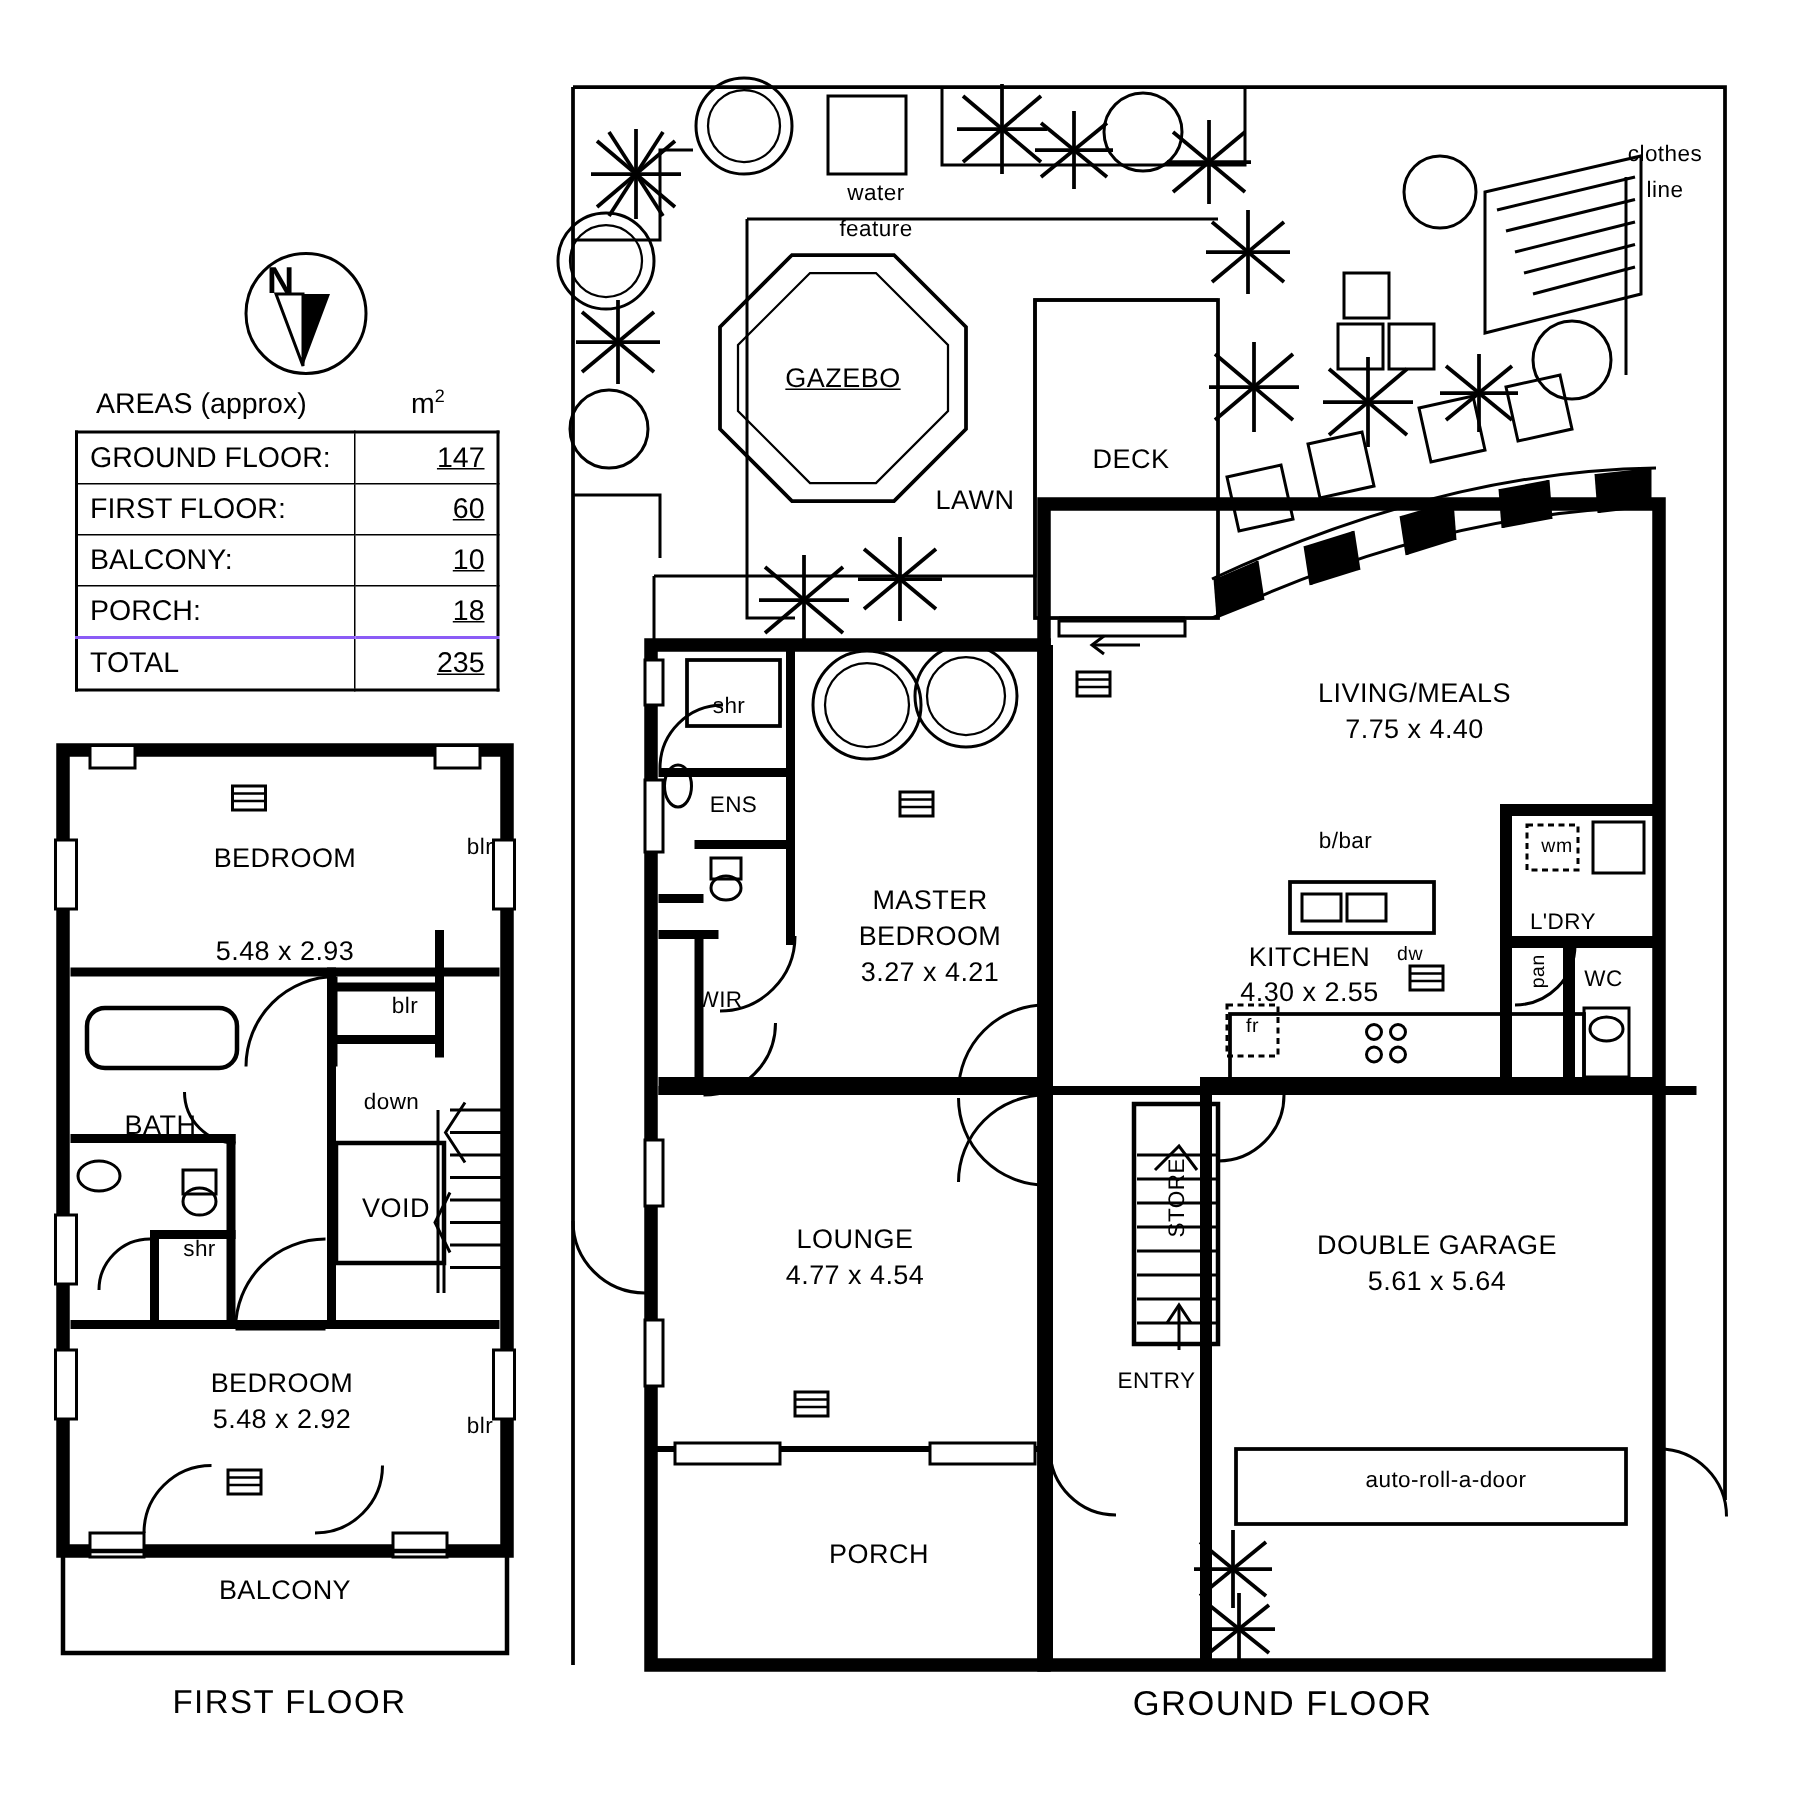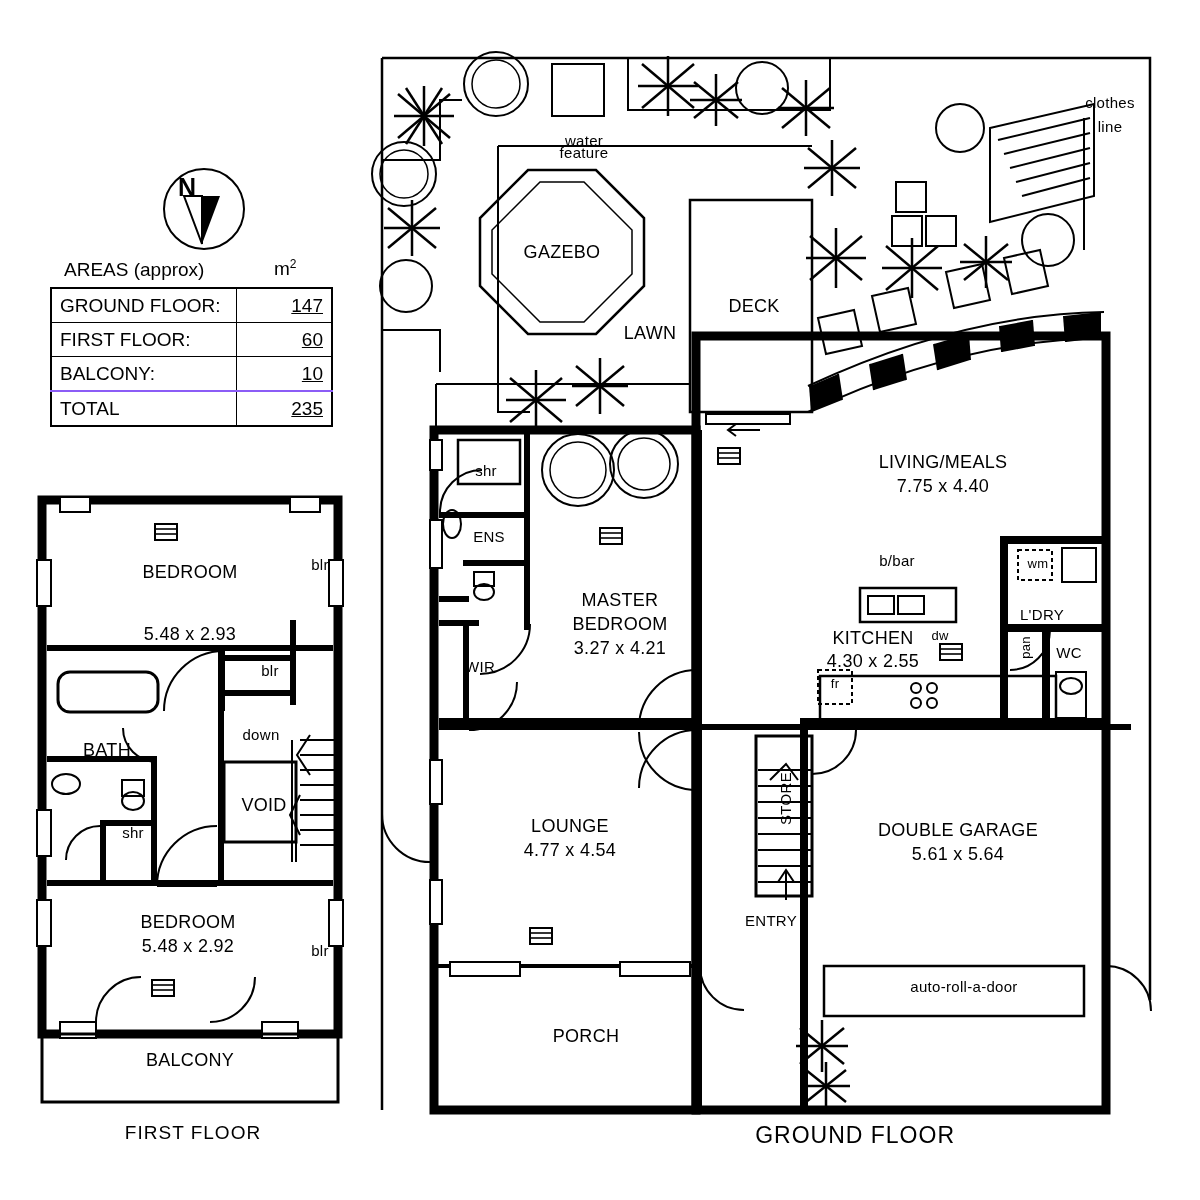--- a/index.html
+++ b/index.html
@@ -17,21 +17,21 @@
   #areas-head{position:relative;height:32px;}
   #areas-head .t1{position:absolute;left:14px;top:4px;font-size:19px;}
   #areas-head .t2{position:absolute;left:224px;top:2px;font-size:19px;}
   #areas-head .t2 sup{font-size:12px;}
   table.areas{border-collapse:collapse;width:283px;border:2px solid #000;}
   table.areas td{border:1px solid #000;padding:3px 8px;font-size:19px;height:27px;}
   table.areas td.val{text-align:right;width:78px;text-decoration:underline;}
   table.areas tr.total td{border-top:2px solid #8b5cf6;}
   
   #title-first{position:absolute;left:68px;top:1122px;width:250px;
-               text-align:center;font-size:19px;letter-spacing:1px;}
+               text-align:center;font-size:22px;letter-spacing:1px;}
   #title-ground{position:absolute;left:575px;top:1122px;width:380px;
                 text-align:right;font-size:23px;letter-spacing:1px;}
   .r-name{font-size:18px;}
   .r-dim{font-size:18px;}
   .sm{font-size:15px;}
   .xs{font-size:13px;}
   svg{position:absolute;left:0;top:0;}
 </style>
 </head>
 <body>
@@ -389,20 +389,24 @@
         <td class="val">147</td>
       </tr>
       <tr>
         <td>FIRST FLOOR:</td>
         <td class="val">60</td>
       </tr>
       <tr>
         <td>BALCONY:</td>
         <td class="val">10</td>
       </tr>
+      <tr>
+        <td>PORCH:</td>
+        <td class="val">18</td>
+      </tr>
       <tr class="total">
         <td>TOTAL</td>
         <td class="val">235</td>
       </tr>
     </tbody>
       </table>
   </div>
 
   <div id="compass-n">N</div>
 
@@ -449,22 +453,22 @@
   <div class="lbl sm" style="left:726px;top:912px;width:90px;">ENTRY</div>
   <div class="lbl sm" style="left:1004px;top:586px;width:76px;margin-top:20px;">L'DRY</div>
   <div class="lbl sm" style="left:1046px;top:644px;width:46px;">WC</div>
   <div class="lbl xs" style="left:1004px;top:640px;width:42px;transform:rotate(-90deg);">pan</div>
   <div class="lbl xs" style="left:922px;top:628px;width:36px;">dw</div>
   <div class="lbl xs" style="left:818px;top:676px;width:34px;">fr</div>
   <div class="lbl xs" style="left:1021px;top:556px;width:34px;">wm</div>
   <div class="lbl sm" style="left:862px;top:552px;width:70px;">b/bar</div>
   <div class="lbl sm" style="left:884px;top:978px;width:160px;">auto-roll-a-door</div>
 
-  <div class="lbl sm" style="left:548px;top:120px;width:72px;margin-top:12px;">water</div>
+  <div class="lbl sm" style="left:548px;top:120px;width:72px;">water</div>
   <div class="lbl sm" style="left:548px;top:144px;width:72px;">feature</div>
-  <div class="lbl r-name" style="left:502px;top:242px;width:120px;">GAZEBO</div>
+  <div class="lbl r-name" style="left:502px;top:242px;width:120px;text-decoration:underline;">GAZEBO</div>
   <div class="lbl r-name" style="left:608px;top:323px;width:84px;">LAWN</div>
   <div class="lbl r-name" style="left:712px;top:296px;width:84px;">DECK</div>
   <div class="lbl sm" style="left:1068px;top:94px;width:84px;">clothes</div>
   <div class="lbl sm" style="left:1068px;top:118px;width:84px;">line</div>
 
   <div id="title-ground">GROUND FLOOR</div>
 </div>
 
 </body></html>

